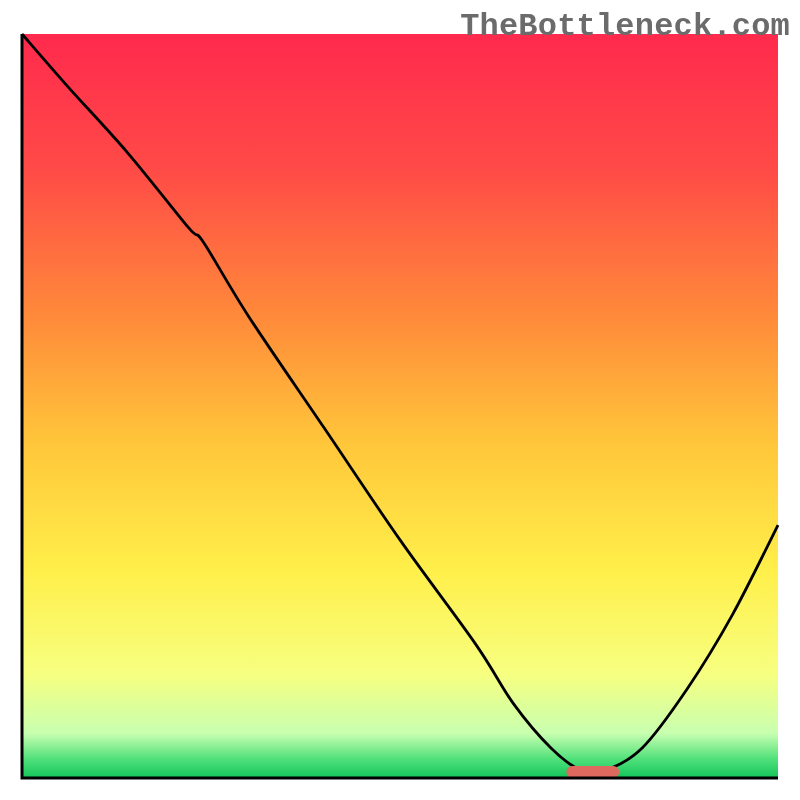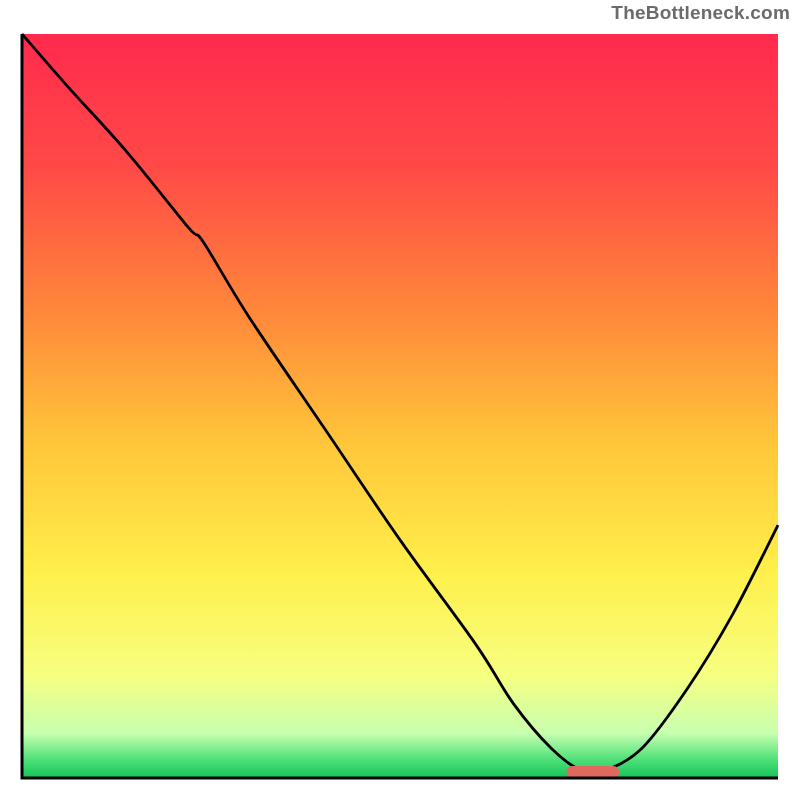--- a/index.html
+++ b/index.html
@@ -11,28 +11,28 @@
     font-family: Arial, Helvetica, sans-serif;
     overflow: hidden;
   }
   .wrap {
     position: relative;
     width: 800px;
     height: 800px;
   }
   .watermark {
     position: absolute;
-    top: 2px;
+    top: 8px;
     right: 10px;
-    font-size: 19px;
+    font-size: 32px;
     font-weight: 600;
     color: #6b6b6b;
     letter-spacing: 0.2px;
     z-index: 10;
-    font-family: Liberation Sans, sans-serif;
+    font-family: Liberation Mono, monospace;
   }
   .plot {
     position: absolute;
     left: 20px;
     top: 32px;
     width: 760px;
     height: 748px;
   }
   svg { display: block; }
 </style>

